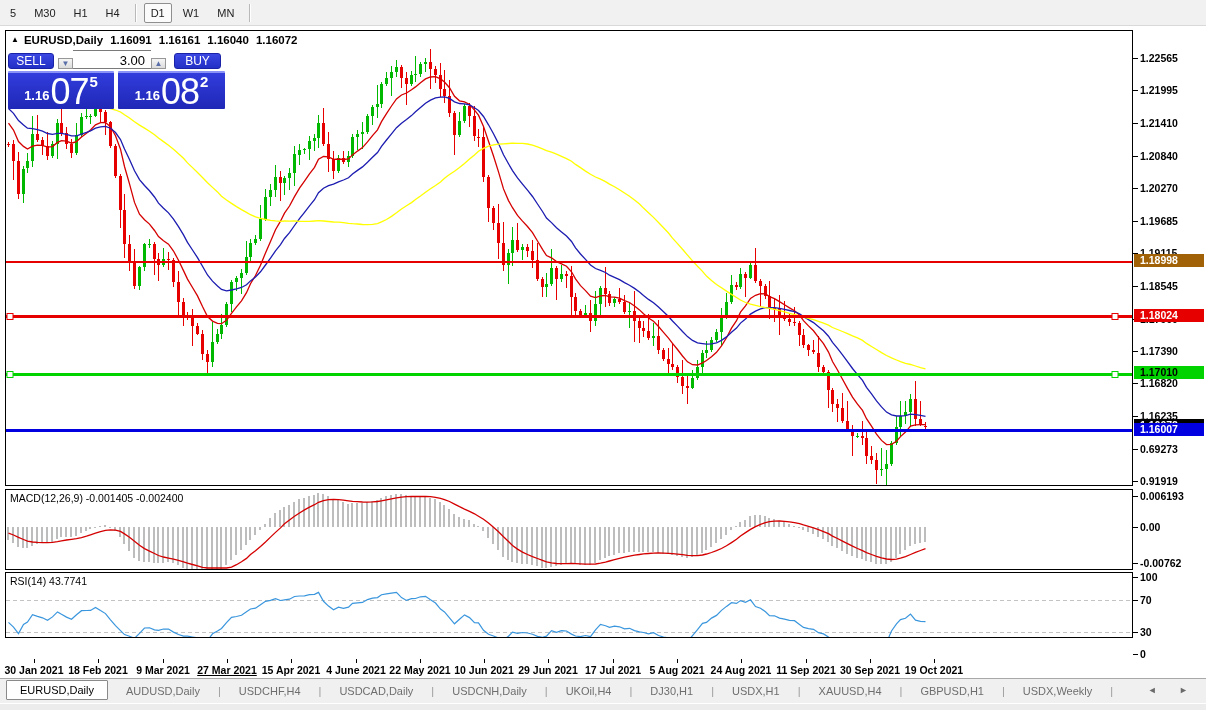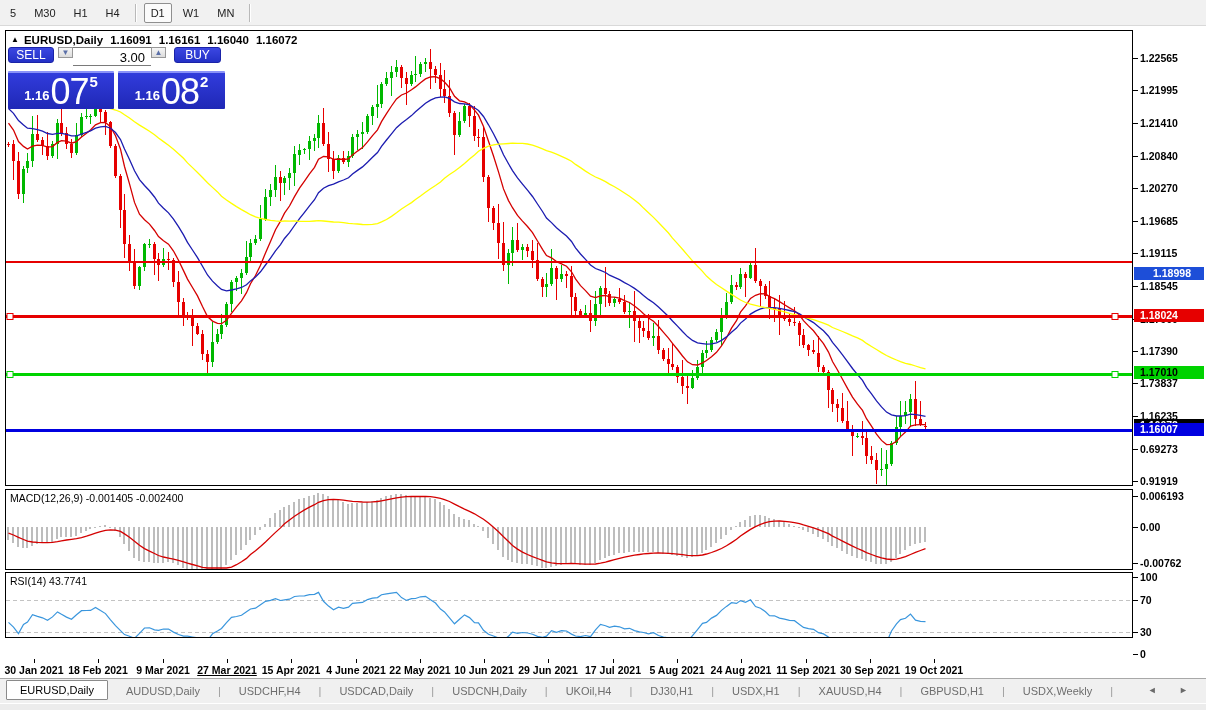--- a/index.html
+++ b/index.html
@@ -27,21 +27,21 @@
   .pane-label { position:absolute; left:4px; top:2px; font-size:10.5px; color:#000;
     white-space:nowrap; z-index:5; }
 
   .chart-title { position:absolute; left:5px; top:3px; z-index:6; font-size:11.5px;
     font-weight:700; color:#000; white-space:nowrap; display:flex; align-items:center; }
   .chart-title .marker { font-size:8px; margin-right:5px; position:relative; top:-1px; }
   .chart-title .num { margin-left:7px; }
 
   
   .trade-widget { position:absolute; left:2px; top:16px; width:219px; z-index:7; }
-  .tw-row1 { display:flex; height:22px; align-items:flex-start; }
+  .tw-row1 { display:flex; height:22px; align-items:flex-end; }
   .tw-btn { width:46px; background:linear-gradient(#3b47e2,#2330c6); border:1px solid #1a23a8;
     border-radius:3px; color:#fff; font-size:12px; display:flex; align-items:center;
     justify-content:center; cursor:default; }
   .tw-btn.buy { width:47px; }
   .spin-btn { width:15px; background:linear-gradient(#f6f6f6,#dcdcdc); border:1px solid #979797;
     color:#5a6fa8; font-size:8px; display:flex; align-items:center; justify-content:center; cursor:default; }
   .vol-field { width:78px; background:#fff; border:1px solid #7a7a7a; border-left:none; border-right:none;
     font-size:13px; color:#000; text-align:right; padding:2px 6px 0 0; }
   .gap4 { width:4px; } .gap8 { width:8px; }
   .tw-row2 { display:flex; margin-top:2px; }
@@ -777,21 +777,21 @@
       <div class="axlab" style="top: 215.134px;">1.19685</div>
       <div class="axdash" style="top: 221px;"></div>
       <div class="axlab" style="top: 247.405px;">1.19115</div>
       <div class="axdash" style="top: 253px;"></div>
       <div class="axlab" style="top: 279.676px;">1.18545</div>
       <div class="axdash" style="top: 286px;"></div>
       <div class="axlab" style="top: 312.796px;">1.17960</div>
       <div class="axdash" style="top: 319px;"></div>
       <div class="axlab" style="top: 345.067px;">1.17390</div>
       <div class="axdash" style="top: 351px;"></div>
-      <div class="axlab" style="top: 377.338px;">1.73837</div>
+      <div class="axlab" style="top: 377.338px;">1.16820</div>
       <div class="axdash" style="top: 383px;"></div>
       <div class="axlab" style="top: 410.458px;">1.16235</div>
       <div class="axdash" style="top: 416px;"></div>
       <div class="axlab" style="top: 442.729px;">0.69273</div>
       <div class="axdash" style="top: 449px;"></div>
       <div class="axlab" style="top: 474.999px;">0.91919</div>
       <div class="axdash" style="top: 481px;"></div>
       <div class="axlab" style="top: 490px;">0.006193</div>
       <div class="axdash" style="top: 496px;"></div>
       <div class="axlab" style="top: 521.01px;">0.00</div>
@@ -800,21 +800,21 @@
       <div class="axdash" style="top: 563px;"></div>
       <div class="axlab" style="top: 571px;">100</div>
       <div class="axdash" style="top: 577px;"></div>
       <div class="axlab" style="top: 594px;">70</div>
       <div class="axdash" style="top: 600px;"></div>
       <div class="axlab" style="top: 626px;">30</div>
       <div class="axdash" style="top: 632px;"></div>
       <div class="axlab" style="top: 648px;">0</div>
       <div class="axdash" style="top: 654px;"></div>
       <div class="axflag" style="top: 419.186px; background: rgb(0, 0, 0); color: rgb(255, 255, 255);">1.16072</div>
-      <div class="axflag" style="top: 267px; background: #1d4ed8; color: rgb(255, 255, 255); text-align: center;">1.18998</div>
+      <div class="axflag" style="top: 254px; background: #a16207; color: rgb(255, 255, 255);">1.18998</div>
       <div class="axflag" style="top: 308.672px; background: rgb(230, 0, 0); color: rgb(255, 255, 255);">1.18024</div>
       <div class="axflag" style="top: 366.081px; background: rgb(0, 211, 0); color: rgb(0, 0, 0);">1.17010</div>
       <div class="axflag" style="top: 422.866px; background: rgb(0, 0, 224); color: rgb(255, 255, 255);">1.16007</div>
     </div>
 
   <div class="tabbar">
     <div class="tab active">EURUSD,Daily</div>
       <div class="tab">AUDUSD,Daily</div>
       <div class="tabdiv">|</div>
       <div class="tab">USDCHF,H4</div>

